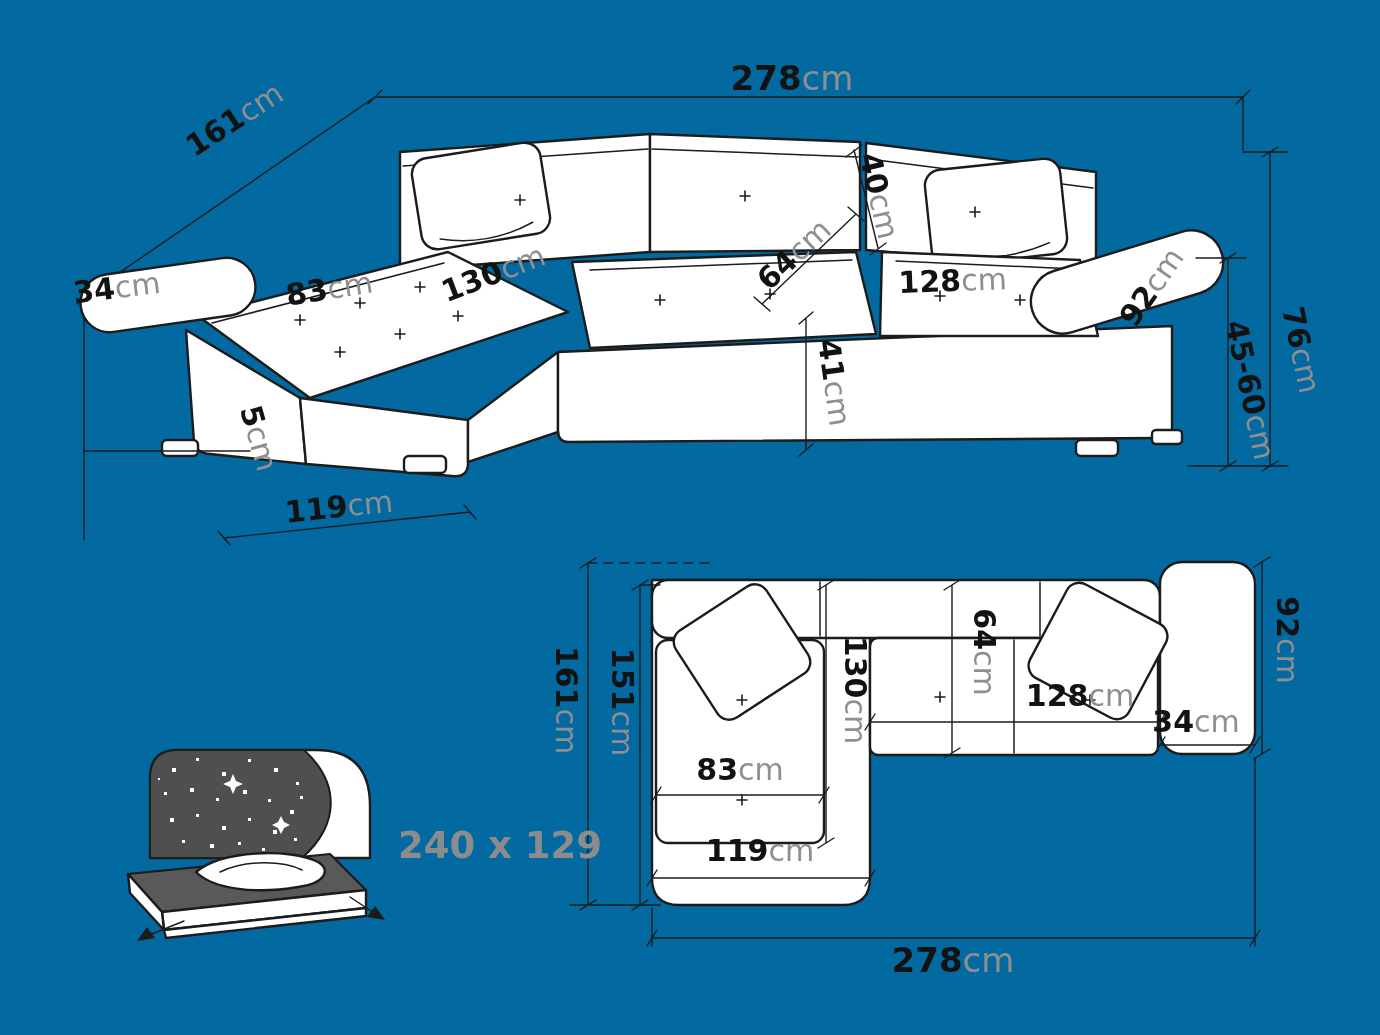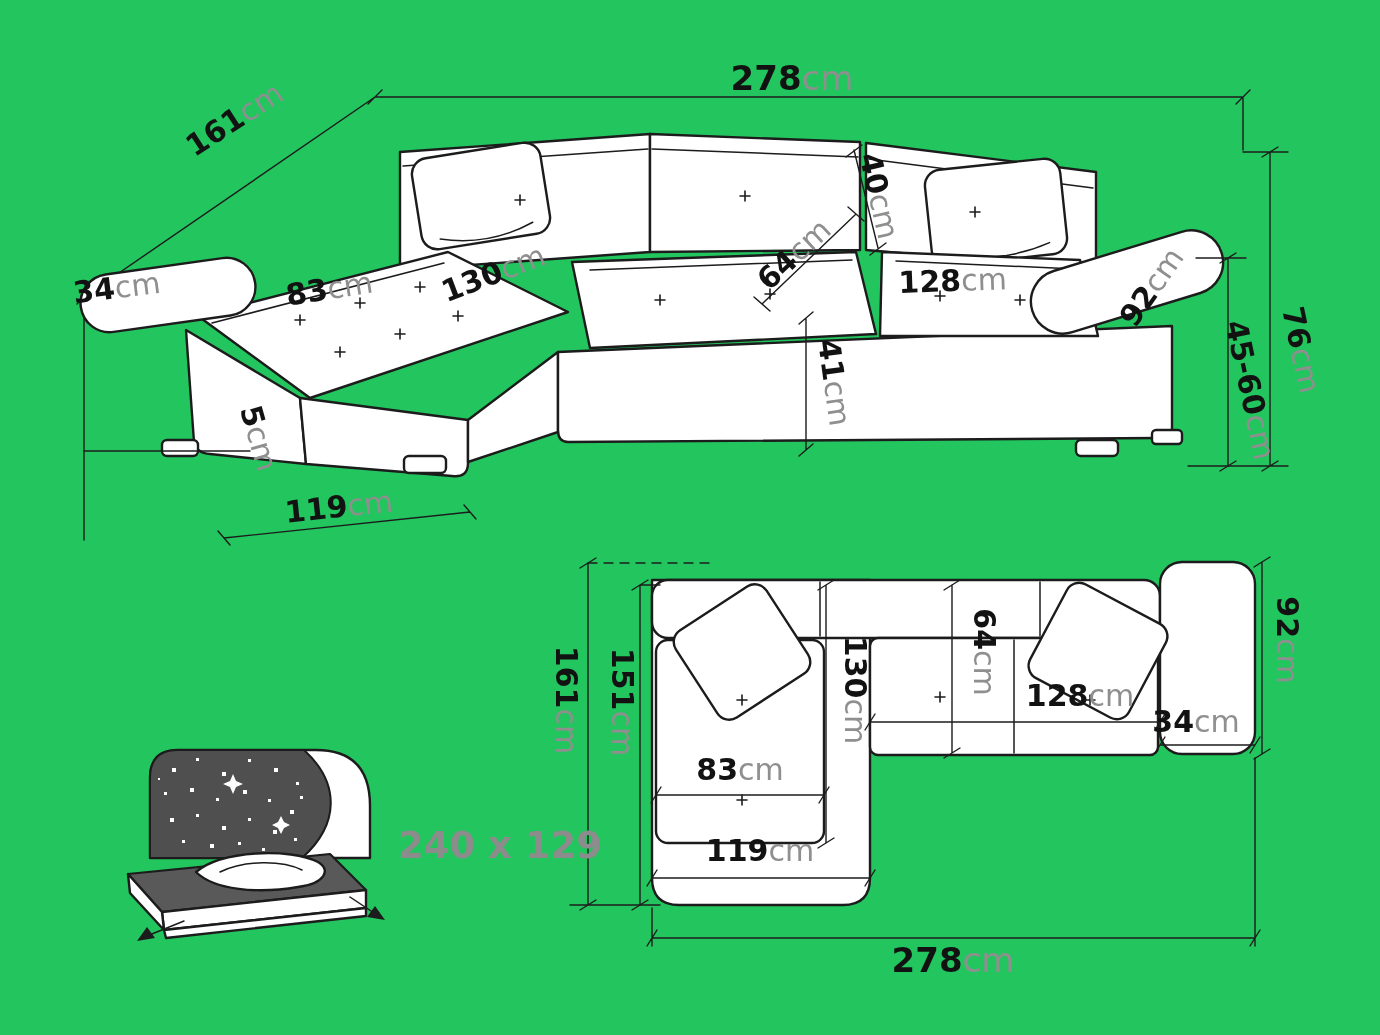--- a/index.html
+++ b/index.html
@@ -1,16 +1,16 @@
 <!DOCTYPE html>
 <html><head>
 <meta charset="utf-8">
 <style>
   html,body{margin:0;padding:0;background:#ffffff;}
-  .canvas{width:1380px;height:1035px;background:#22c55e;overflow:hidden;}
+  .canvas{width:1380px;height:1035px;background:#0369a1;overflow:hidden;}
   svg{display:block;font-family:"DejaVu Sans","Liberation Sans",sans-serif;}
   .outline{fill:#ffffff;stroke:#1c1c1c;stroke-width:2.4;stroke-linejoin:round;stroke-linecap:round;}
   .thin{fill:none;stroke:#1c1c1c;stroke-width:1.5;stroke-linecap:round;}
   .dim{fill:none;stroke:#1c1c1c;stroke-width:1.4;stroke-linecap:round;}
   .dashed{stroke-dasharray:9 7;}
   .tuft{fill:none;stroke:#1c1c1c;stroke-width:1.6;stroke-linecap:round;}
   text{font-size:30px;}
   .lg{font-size:34px;}
   .val{font-weight:bold;fill:#121212;}
   .unit{font-weight:normal;fill:#8f8f8f;}

